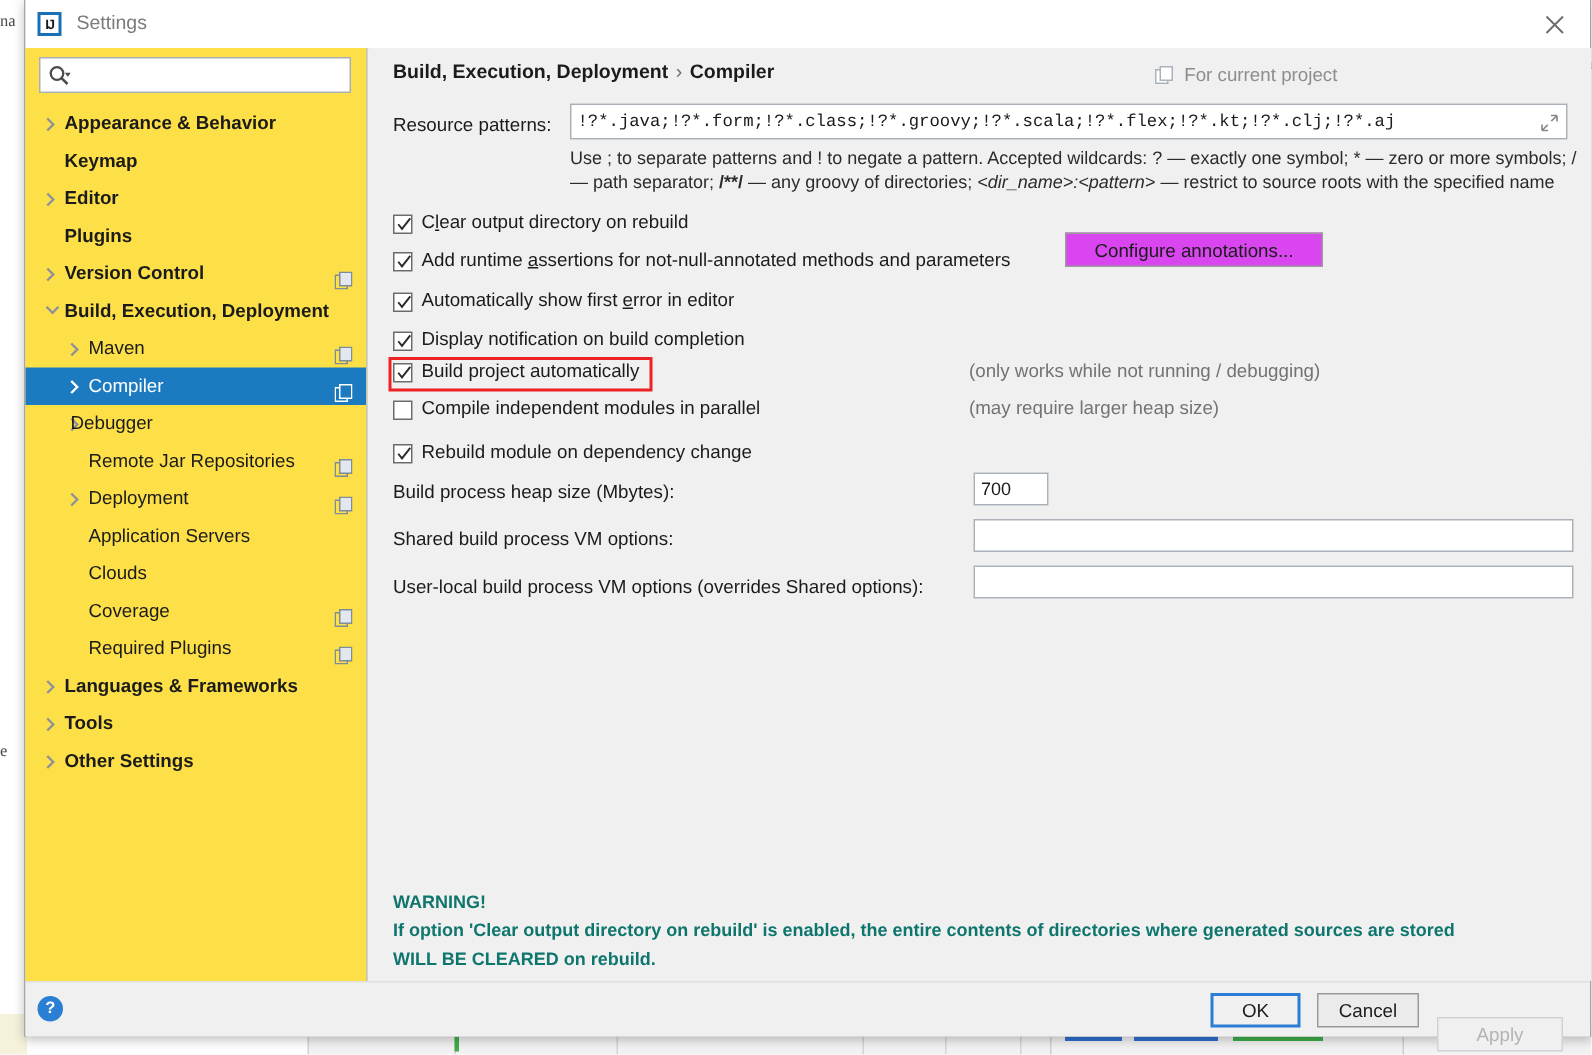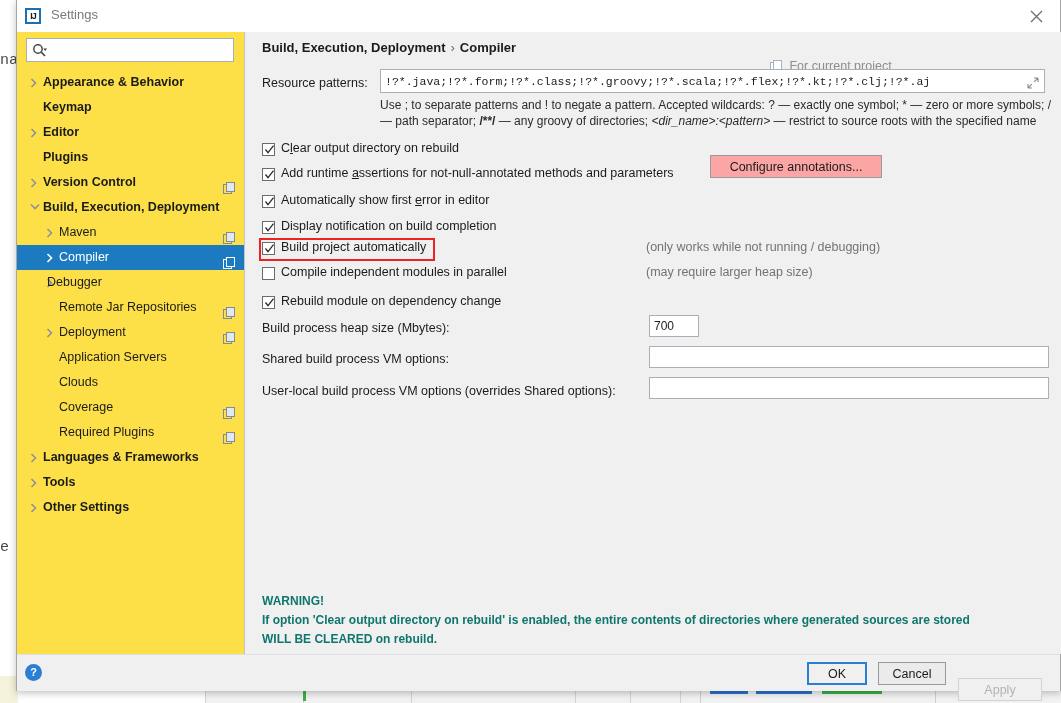--- a/index.html
+++ b/index.html
@@ -7,22 +7,22 @@
     width: 1061px; height: 703px;
     overflow: hidden;
     background: #ffffff;
     font-family: "Liberation Sans", sans-serif;
   }
   #root { position: relative; width: 1061px; height: 703px; }
 
   
   .bg-layer { position: absolute; inset: 0; background: #ffffff; }
   .bg-text {
-    position: absolute; font-family: Liberation Mono, monospace;
-    font-size: 15px; color: #4a4a4a; white-space: nowrap; margin-top: 44px;
+    position: absolute; font-family: Liberation Serif, serif;
+    font-size: 11px; color: #4a4a4a; white-space: nowrap;
   }
   .bg-code {
     position: absolute; font-family: "Liberation Mono", monospace;
     font-size: 11px; white-space: nowrap;
   }
   .bg-strip { position: absolute; background: #f2f2f2; }
   .bg-line { position: absolute; background: #d4d4d4; }
   .bg-yellowbar { position: absolute; background: #f5f2dc; }
 
   
@@ -98,21 +98,21 @@
     width: 815px; height: 622px;
     background: #f0f0f0;
     box-sizing: border-box;
   }
   .breadcrumb {
     position: absolute; left: 16px; top: 8px;
     font-size: 13px; font-weight: bold; color: #1b1b1b; white-space: nowrap;
   }
   .breadcrumb .sep { font-weight: normal; color: #6c6c6c; padding: 0 5px; }
   .forproj {
-    position: absolute; left: 524px; top: 26px;
+    position: absolute; left: 524px; top: 10px;
     font-size: 12.5px; color: #8d8d8d; white-space: nowrap;
   }
   .forproj .ic { position: relative; top: 2px; margin-right: 4px; }
 
   .lbl {
     position: absolute; font-size: 12.5px; color: #1b1b1b; white-space: nowrap;
   }
   .field {
     position: absolute; background: #ffffff; border: 1px solid #a9b0b7;
     box-sizing: border-box;
@@ -144,21 +144,21 @@
   }
   .cblabel u { text-decoration: underline; }
   .sidenote { position: absolute; font-size: 12.5px; color: #737373; white-space: nowrap; }
 
   .redbox {
     position: absolute; border: 2px solid #ee2222; box-sizing: border-box;
     pointer-events: none;
   }
 
   .btn {
-    position: absolute; background: #fca5a5; border: 1px solid #9a9a9a;
+    position: absolute; background: #d946ef; border: 1px solid #9a9a9a;
     box-sizing: border-box; font-family: "Liberation Sans", sans-serif;
     font-size: 12.5px; color: #1b1b1b; cursor: default;
     display: flex; align-items: center; justify-content: center;
   }
 
   .warning {
     position: absolute; font-size: 12px; font-weight: bold; color: #0f766e;
     line-height: 19px;
   }
 

